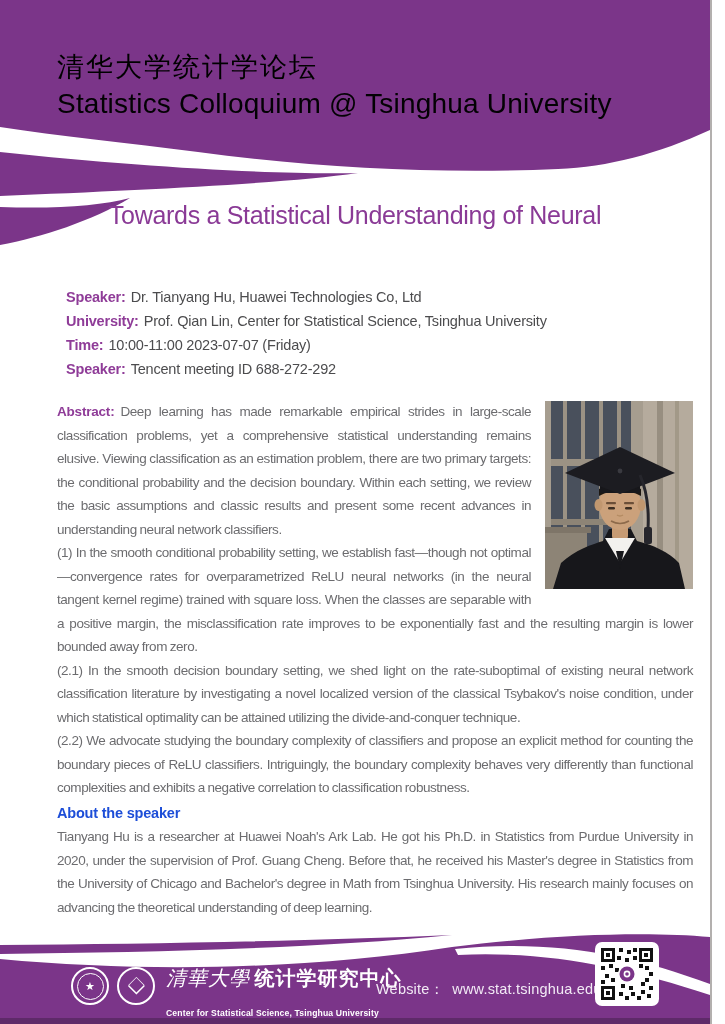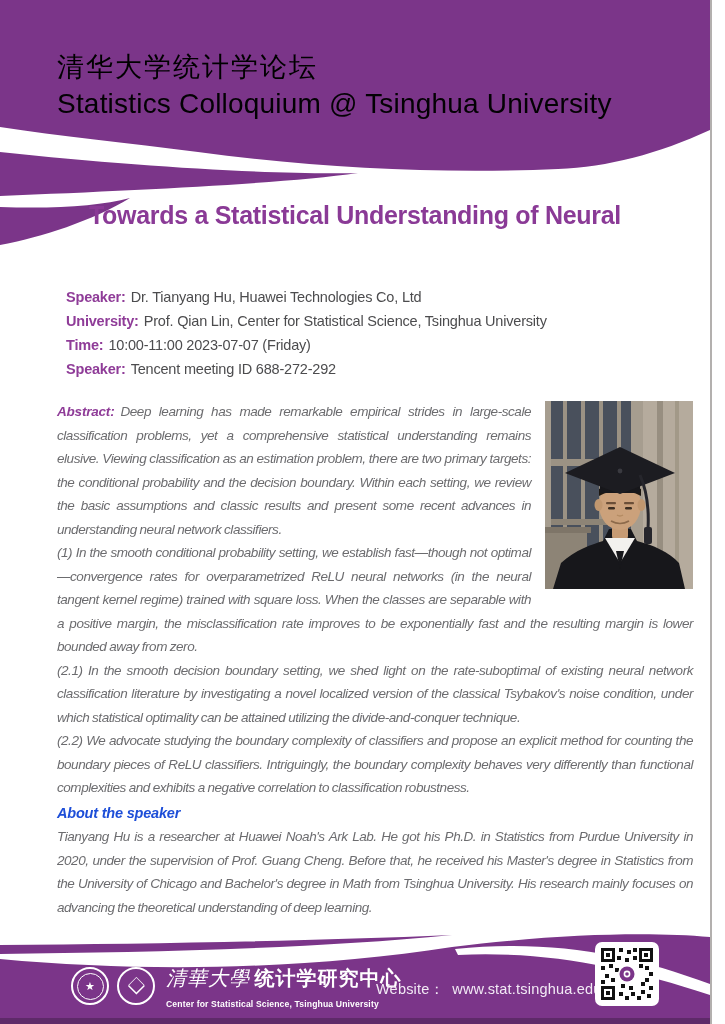--- a/index.html
+++ b/index.html
@@ -16,32 +16,32 @@
   .footer-art{position:absolute;left:0;top:924px;width:710px;height:100px;display:block;}
 
   
   .header-text{position:absolute;left:57px;top:9px;color:#000000;margin-top:40px;}
   .header-zh{font-size:27px;letter-spacing:2px;line-height:36px;font-weight:400;}
   .header-en{font-size:28px;line-height:38px;font-weight:400;letter-spacing:0.2px;opacity:.97;}
 
   
   .talk-title{
     position:absolute;top:199px;left:35px;width:640px;
-    text-align:center;color:#8a3a96;font-weight:bold;
+    text-align:center;color:#8a3a96;font-weight:normal;
     font-size:25px;line-height:33px;letter-spacing:-0.3px;
   }
 
   
   .details{position:absolute;left:57px;top:285px;width:640px;}
   .detail-row{font-size:14.5px;line-height:24px;letter-spacing:-0.2px;margin-left:9px;}
   .detail-label{color:#8f3c98;font-weight:bold;margin-right:5px;}
   .detail-value{color:#4c4c4e;}
 
   
-  .content{position:absolute;left:57px;top:400px;width:636px;font-style:italic;}
+  .content{position:absolute;left:57px;top:400px;width:636px;}
   .content p{
     margin:0;color:#6c6c6f;font-size:13.5px;line-height:23.5px;
     letter-spacing:-0.45px;word-spacing:-0.5px;text-align:justify;
   }
   .abstract-label{color:#8f3c98;font-weight:bold;letter-spacing:-0.2px;margin-right:6px;}
   .about-heading{
     color:#1d4ed8;font-weight:bold;font-size:14.5px;line-height:23.5px;
     letter-spacing:-0.2px;margin-top:2px;
   }
 
@@ -59,21 +59,21 @@
     display:flex;align-items:center;justify-content:center;box-sizing:border-box;
   }
   .logo-seal{left:71px;}
   .logo-css{left:117px;}
   .seal-inner{width:27px;height:27px;border:1.1px solid #fff;border-radius:50%;
     display:flex;align-items:center;justify-content:center;font-size:11px;color:#fff;box-sizing:border-box;}
   .css-inner{font-size:16px;color:#fff;transform:rotate(45deg);line-height:1;}
   .center-names{position:absolute;left:166px;top:41px;white-space:nowrap;}
   .org-zh{font-family:"Liberation Serif","DejaVu Serif",serif;font-style:italic;font-weight:normal;font-size:20px;letter-spacing:1px;}
   .center-zh{font-size:20px;font-weight:bold;letter-spacing:1px;}
-  .center-en{font-size:8.6px;font-weight:bold;letter-spacing:0.15px;margin-top:7px;}
+  .center-en{font-size:8.6px;font-weight:bold;letter-spacing:0.15px;margin-top:16px;}
   .website{position:absolute;left:376px;top:56px;font-size:14.5px;color:#f2eaf5;letter-spacing:0.2px;}
   .website .url{margin-left:8px;}
   .qr{
     position:absolute;left:595px;top:18px;width:64px;height:64px;background:#fff;border-radius:7px;
     display:flex;align-items:center;justify-content:center;
   }
 
   
   .edge-white{position:absolute;right:0;top:0;width:15px;height:1024px;background:#fff;z-index:30;}
   .edge-line{position:absolute;left:710px;top:0;width:2px;height:1024px;background:#b3b0ae;z-index:31;}

